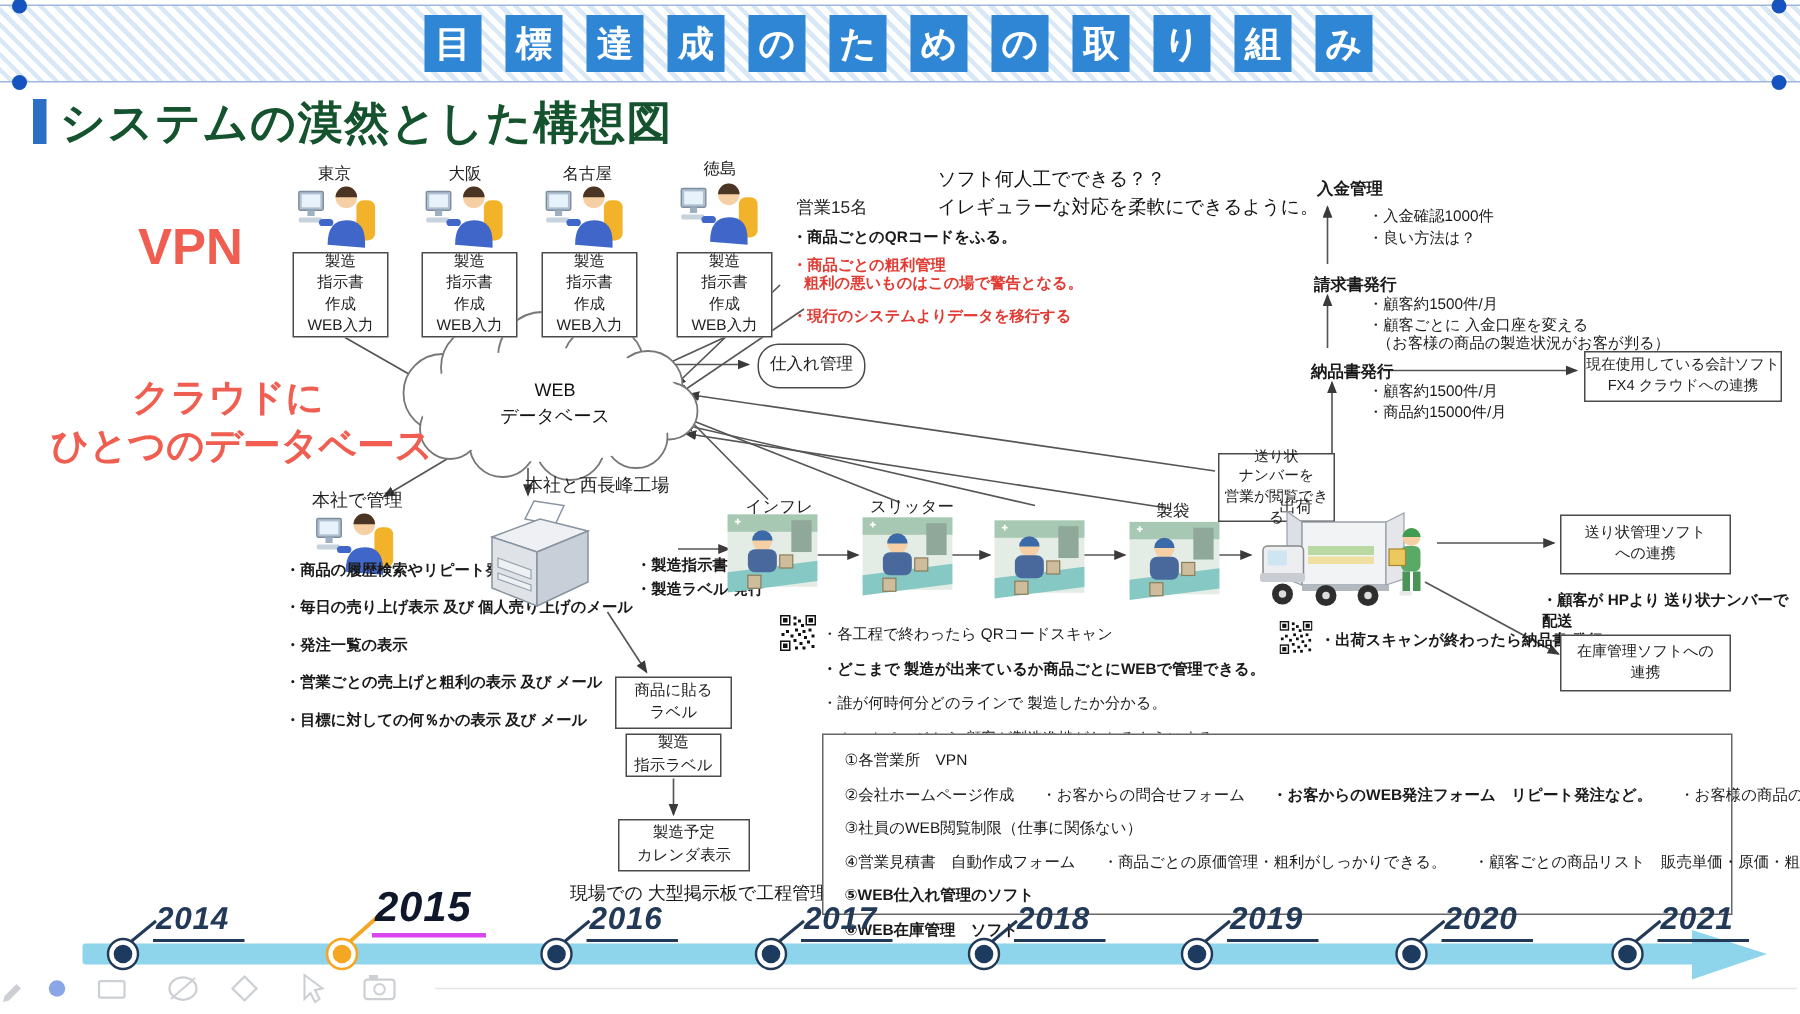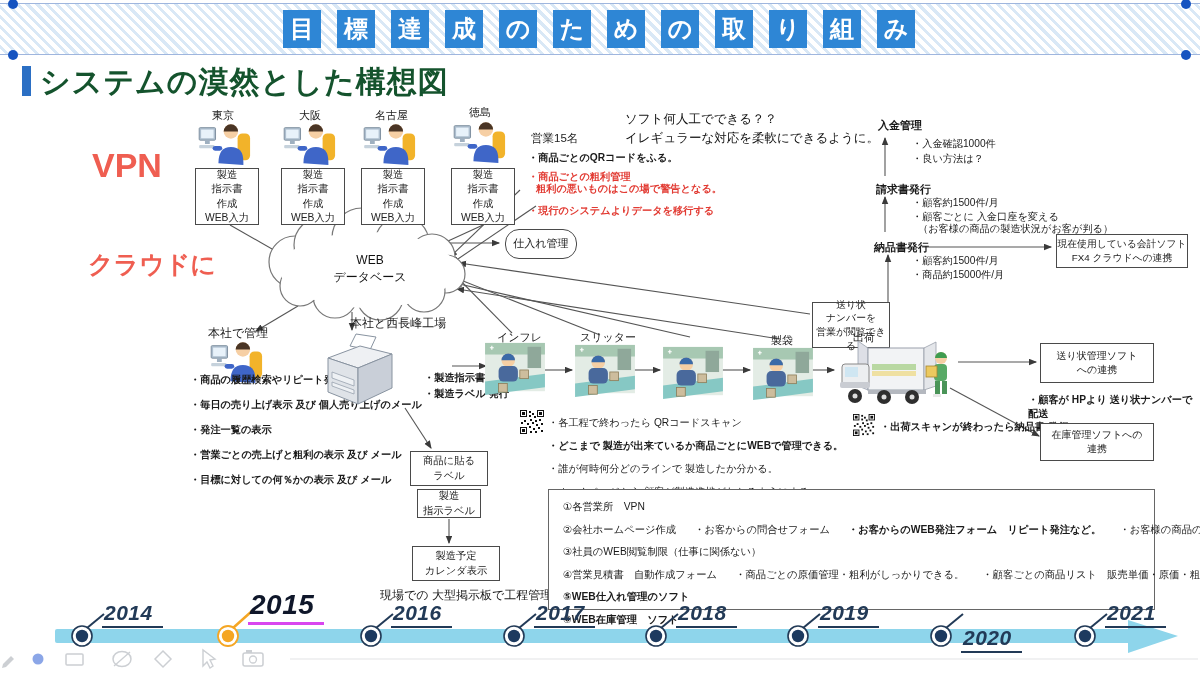--- a/index.html
+++ b/index.html
@@ -129,20 +129,21 @@
       <span class="char-box">り</span>
       <span class="char-box">組</span>
       <span class="char-box">み</span>
     </div>
 
     <div class="subtitle-bar"></div>
     <div class="subtitle">システムの漠然とした構想図</div>
 
     <div class="abs coral b" style="left:92px; top:146px; font-size:34px;">VPN</div>
     <div class="abs coral b" style="left:88px; top:248px; font-size:25px;">クラウドに</div>
+    <div class="abs coral b" style="left:34px; top:280px; font-size:25px;">ひとつのデータベース</div>
 
     <div class="abs" style="left:625px; top:110px; font-size:12.5px; line-height:1.55; color:#111;">
       <div>ソフト何人工でできる？？</div>
       <div>イレギュラーな対応を柔軟にできるように。</div>
     </div>
 
     <div class="abs city" style="left:212px; top:108px;">東京</div>
     <svg class="abs" style="left:198px; top:120px;" width="60" height="48" viewBox="0 0 60 50">
       <rect x="40" y="14" width="13" height="28" rx="5" fill="#f2b32a"></rect>
       <path d="M20,45 q0,-17 13,-17 q13,0 13,15 l0,4 z" fill="#3f66c8"></path>
@@ -520,16 +521,16 @@
       <line x1="290" y1="659" x2="1198" y2="659" stroke="#c5c8cc" stroke-width="1"></line>
     </g>
   </svg>
 
   <div class="year" style="left:102px; top:601px;">2014</div>
   <div class="year active" style="left:248px; top:589px;">2015</div>
   <div class="year" style="left:391px; top:601px;">2016</div>
   <div class="year" style="left:534px; top:601px;">2017</div>
   <div class="year" style="left:676px; top:601px;">2018</div>
   <div class="year" style="left:818px; top:601px;">2019</div>
-  <div class="year" style="left:961px; top:626px;">2020</div>
+  <div class="year" style="left:961px; top:601px;">2020</div>
   <div class="year" style="left:1105px; top:601px;">2021</div>
 
 </div>
 
 </body></html>

